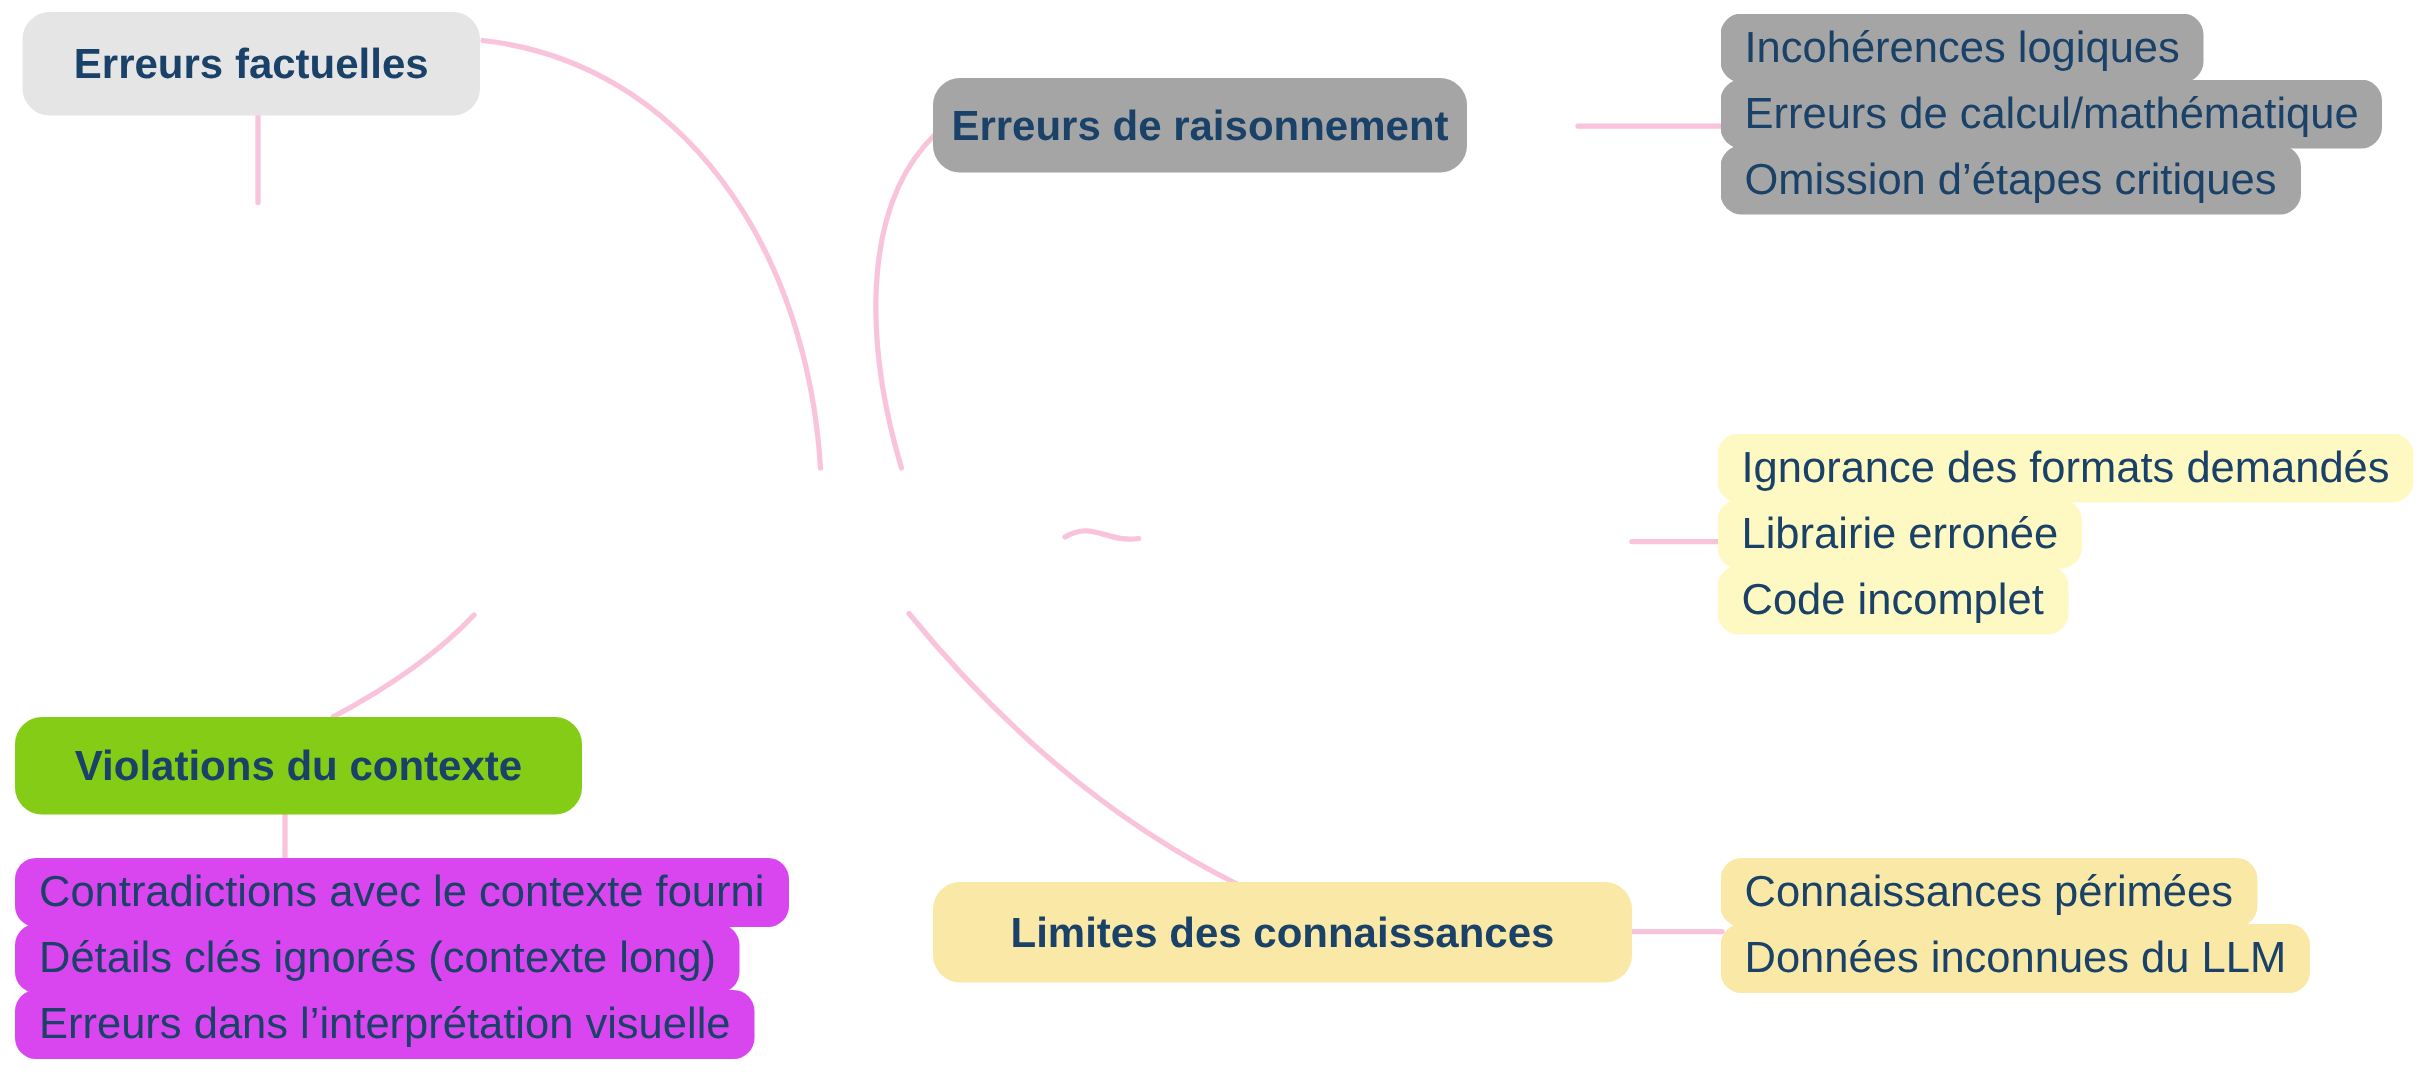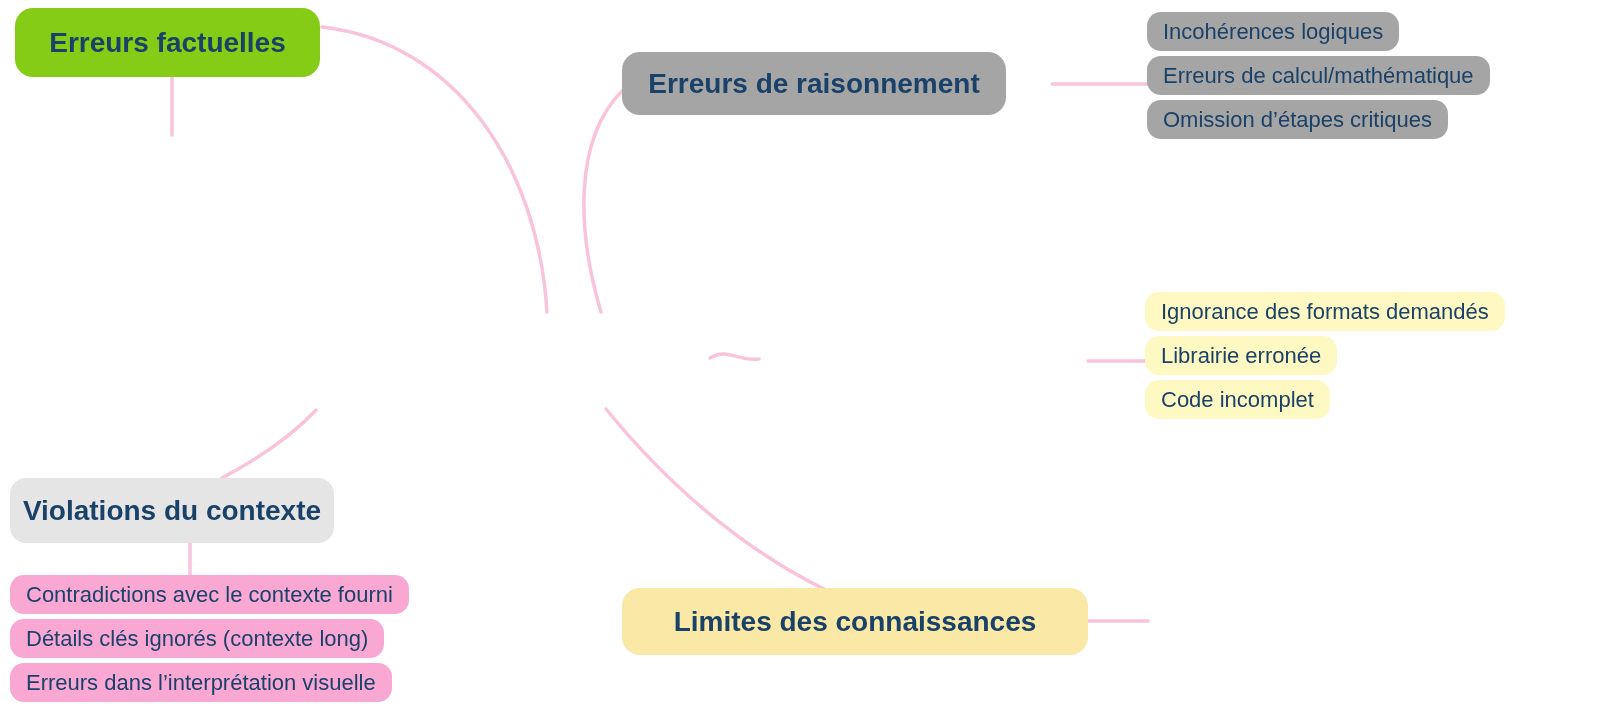--- a/index.html
+++ b/index.html
@@ -14,42 +14,42 @@
     position:absolute;z-index:2;display:flex;align-items:center;justify-content:center;
     border-radius:18px;font-weight:700;font-size:28px;white-space:nowrap;
   }
   .central{
     left:15px;top:313px;width:697px;height:97px;background:#f9cde4;border-radius:48px;
   }
   .central-text{
     display:inline-block;font-weight:700;font-size:45px;letter-spacing:-1px;
     transform:scaleX(.9);transform-origin:center center;white-space:nowrap;
   }
-  .n-factuelles{left:15px;top:8px;width:305px;height:69px;background:#84cc16;}
-  .n-raisonnement{left:622px;top:52px;width:384px;height:63px;background:#a5a5a5;}
+  .n-factuelles{left:15px;top:8px;width:305px;height:69px;background:#e5e5e5;}
+  .n-raisonnement{left:622px;top:52px;width:356px;height:63px;background:#a5a5a5;}
   .n-code{left:758px;top:328px;width:332px;height:64px;background:#f9a2d3;}
-  .n-contexte{left:10px;top:478px;width:324px;height:65px;background:#e5e5e5;border-radius:16px;}
+  .n-contexte{left:10px;top:478px;width:378px;height:65px;background:#84cc16;}
   .n-limites{left:622px;top:588px;width:466px;height:67px;background:#fae8a6;}
 
   .child{
-    position:absolute;z-index:2;font-size:22px;line-height:44px;font-weight:400;
+    position:absolute;z-index:2;font-size:29px;line-height:44px;font-weight:400;
   }
   .child .lines{
     white-space:pre-line;border-radius:14px;padding:7px 16px;
     -webkit-box-decoration-break:clone;box-decoration-break:clone;
   }
   .c-factuelles{left:15px;top:133px;}
   .c-raisonnement{left:1147px;top:10px;}
   .c-code{left:1145px;top:290px;}
   .c-contexte{left:10px;top:573px;}
   .c-limites{left:1147px;top:573px;}
   .bg-blue{background:#d9eaf2;}
   .bg-gray{background:#a5a5a5;}
   .bg-pink{background:#fef9c3;}
-  .bg-green{background:#f9a8d4;}
+  .bg-green{background:#d946ef;}
   .bg-yellow{background:#fae8a6;}
 </style>
 </head>
 <body>
 
 <div class="stage">
 
   <svg class="wires" width="1623" height="721" viewBox="0 0 1623 721">
     <path d="M 322,27 C 455,42 538,165 547,312"></path>
     <path d="M 172,77 L 172,135"></path>
@@ -88,14 +88,18 @@
   </div>
   <div class="child c-contexte">
     <span class="lines bg-green">Contradictions avec le contexte fourni
 Détails clés ignorés (contexte long)
 Erreurs dans l’interprétation visuelle</span>
   </div>
 
   <div class="node n-limites">
     <span>Limites des connaissances</span>
   </div>
+  <div class="child c-limites">
+    <span class="lines bg-yellow">Connaissances périmées
+Données inconnues du LLM</span>
+  </div>
 
 </div>
 
 </body></html>

